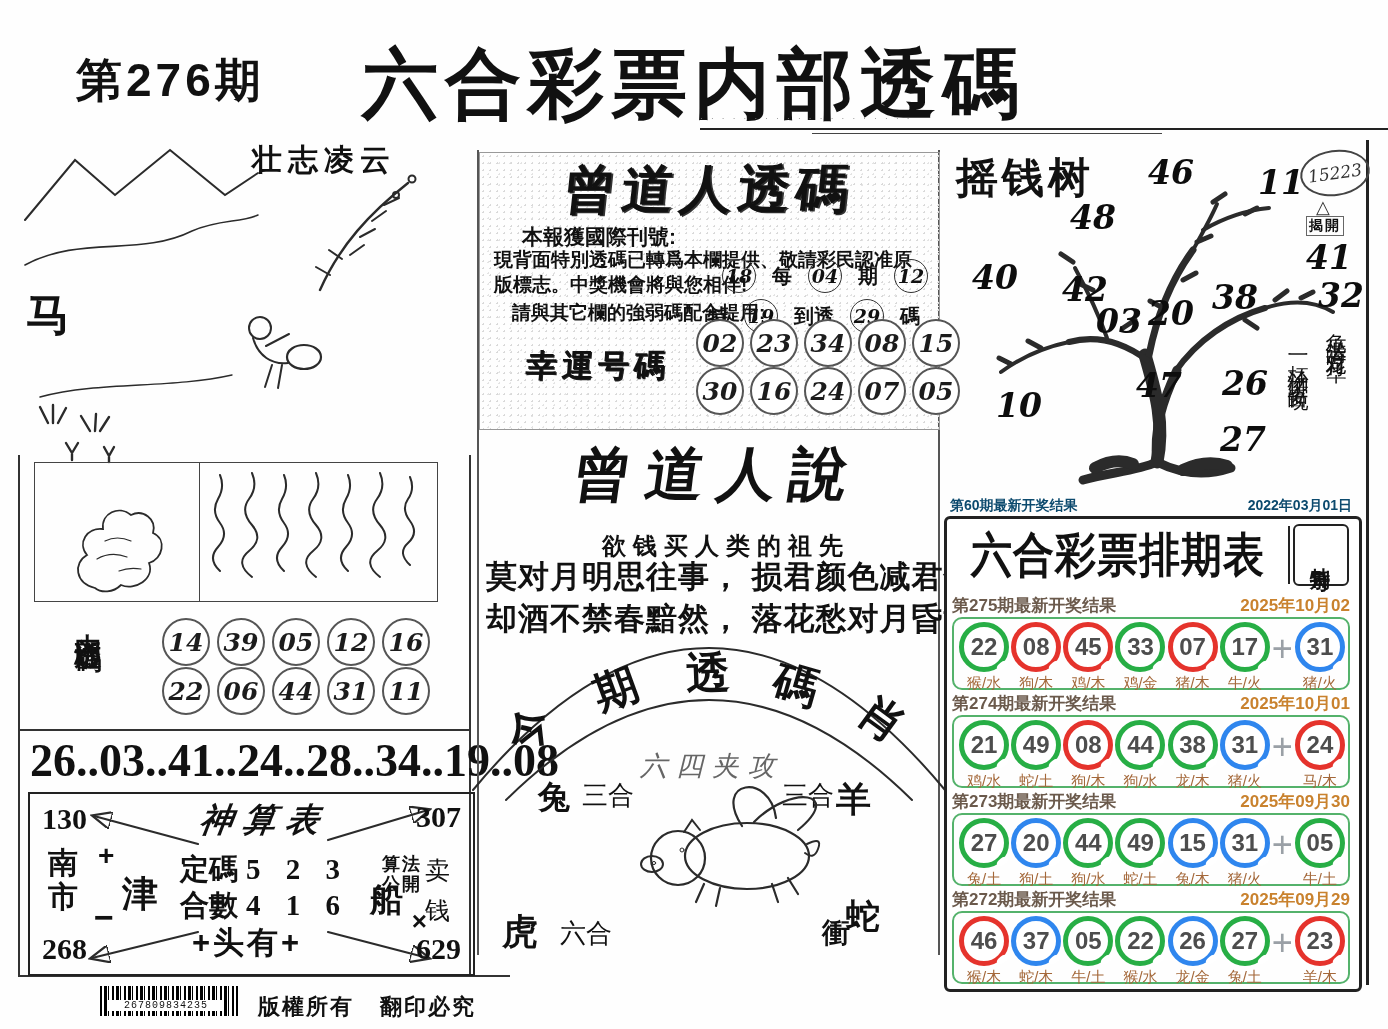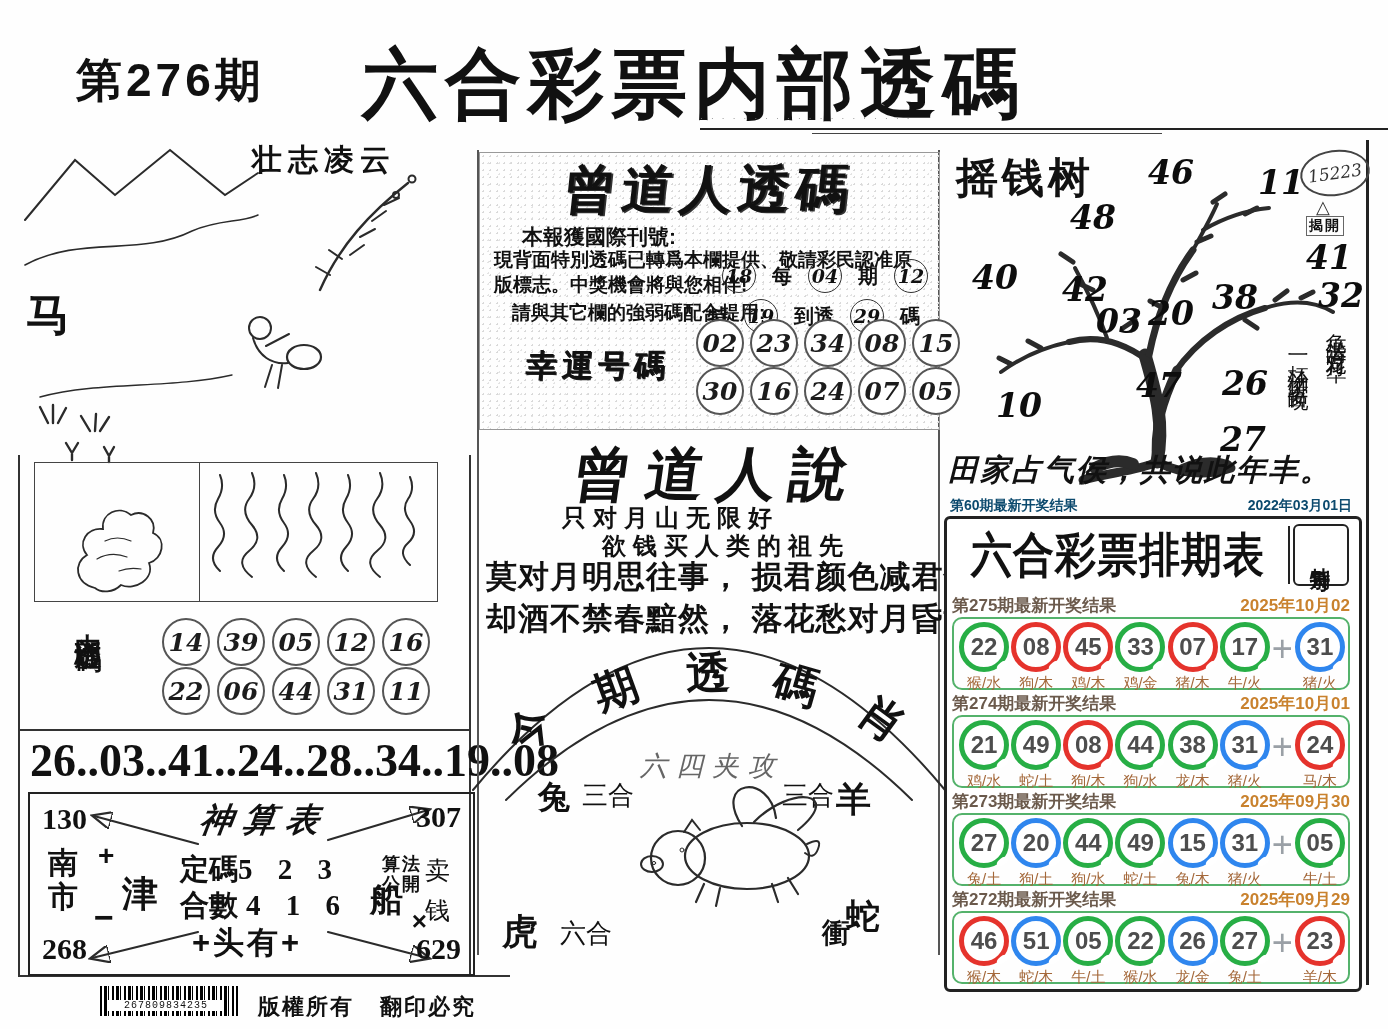--- a/index.html
+++ b/index.html
@@ -39,21 +39,21 @@
   .ss-title{left:170px;top:4px;font-size:33px;font-weight:800;font-style:italic;
             font-family:"Liberation Serif",serif;letter-spacing:10px;transform:skewX(-8deg);}
   .ss-num{font-size:30px;font-family:"Liberation Serif",serif;font-weight:700;}
   .ss-tl{left:12px;top:8px;}  .ss-tr{right:12px;top:6px;}
   .ss-bl{left:12px;top:138px;} .ss-br{right:12px;top:138px;}
   .ss-nanshi{left:18px;top:52px;width:34px;font-size:30px;font-weight:900;line-height:34px;}
   .ss-plus{left:68px;top:46px;font-size:28px;font-weight:800;}
   .ss-jin{left:92px;top:76px;font-size:36px;font-weight:900;}
   .ss-minus{left:64px;top:104px;font-size:34px;font-weight:800;}
   .ss-code{left:150px;top:56px;font-size:29px;font-weight:900;white-space:nowrap;}
-  .ss-code b{font-family:"Liberation Serif",serif;font-weight:700;letter-spacing:9px;}
+  .ss-code b{font-family:"Liberation Serif",serif;font-weight:700;letter-spacing:9px;margin-left:8px;}
   .ss-sum{left:150px;top:92px;font-size:29px;font-weight:900;white-space:nowrap;}
   .ss-sum b{font-family:"Liberation Serif",serif;font-weight:700;letter-spacing:9px;margin-left:8px;}
   .ss-method{left:352px;top:60px;width:42px;font-size:18px;font-weight:900;line-height:20px;letter-spacing:2px;}
   .ss-mid{left:162px;top:128px;font-size:31px;font-weight:900;letter-spacing:3px;}
   .ss-boat{right:70px;top:84px;font-size:33px;font-weight:900;}
   .ss-sell{right:16px;top:56px;width:32px;font-size:25px;font-weight:400;line-height:40px;}
   .ss-x{right:46px;top:112px;font-size:26px;font-weight:800;}
   
   .barcode{left:100px;top:986px;width:138px;height:30px;position:absolute;
      background:repeating-linear-gradient(90deg,#000 0 2px,#fff 2px 4px,#000 4px 7px,#fff 7px 8px,#000 8px 9px,#fff 9px 12px);}
@@ -310,21 +310,20 @@
     <div class="abs lrow lrow2">
       <span class="circle">30</span>
       <span class="circle">16</span>
       <span class="circle">24</span>
       <span class="circle">07</span>
       <span class="circle">05</span>
     </div>
   </div>
 
   <div class="abs shuo-title">曾道人說</div>
-  <div class="abs shuo-s1">只对月山无限好</div>
   <div class="abs shuo-s2">欲钱买人类的祖先</div>
   <div class="abs shuo-b1">莫对月明思往事， 损君颜色减君年</div>
   <div class="abs shuo-b2">却酒不禁春黯然， 落花愁对月昏黄</div>
 
   <svg class="abs lineart arch-svg" viewBox="0 0 462 330">
     <path d="M-5,160 Q231,-124 467,160" stroke-width="2"></path>
     <path d="M28,170 Q231,-30 434,170" stroke-width="2"></path>
   </svg>
   <div class="abs archch ac0">今</div>
   <div class="abs archch ac1">期</div>
@@ -386,21 +385,20 @@
   <span class="tnum tn7">32</span>
   <span class="tnum tn8">20</span>
   <span class="tnum tn9">03</span>
   <span class="tnum tn10">47</span>
   <span class="tnum tn11">26</span>
   <span class="tnum tn12">10</span>
   <span class="tnum tn13">27</span>
 
   <div class="abs vpoem vp1">危坐清吟对月华</div>
   <div class="abs vpoem vp2">一杯汤饼工窗晚</div>
-  <div class="abs tree-caption">田家占气侯，共说此年丰。</div>
   <div class="abs faint-row">
     <span>第60期最新开奖结果</span>
     <span>2022年03月01日</span>
   </div>
 
   <div class="abs rtable">
     <div class="rt-head">
       <div class="rt-title">六合彩票排期表</div>
       <div class="rt-sep"></div>
       <div class="rt-special">特別号</div>
@@ -569,21 +567,21 @@
       </div>
       <div class="ball-panel">
         <div class="bwrap">
             <div class="ball red">
               <span class="bnum">46</span>
             </div>
             <span class="bzl">猴/木</span>
           </div>
         <div class="bwrap">
             <div class="ball blue">
-              <span class="bnum">51</span>
+              <span class="bnum">37</span>
             </div>
             <span class="bzl">蛇/木</span>
           </div>
         <div class="bwrap">
             <div class="ball green">
               <span class="bnum">05</span>
             </div>
             <span class="bzl">牛/土</span>
           </div>
         <div class="bwrap">

